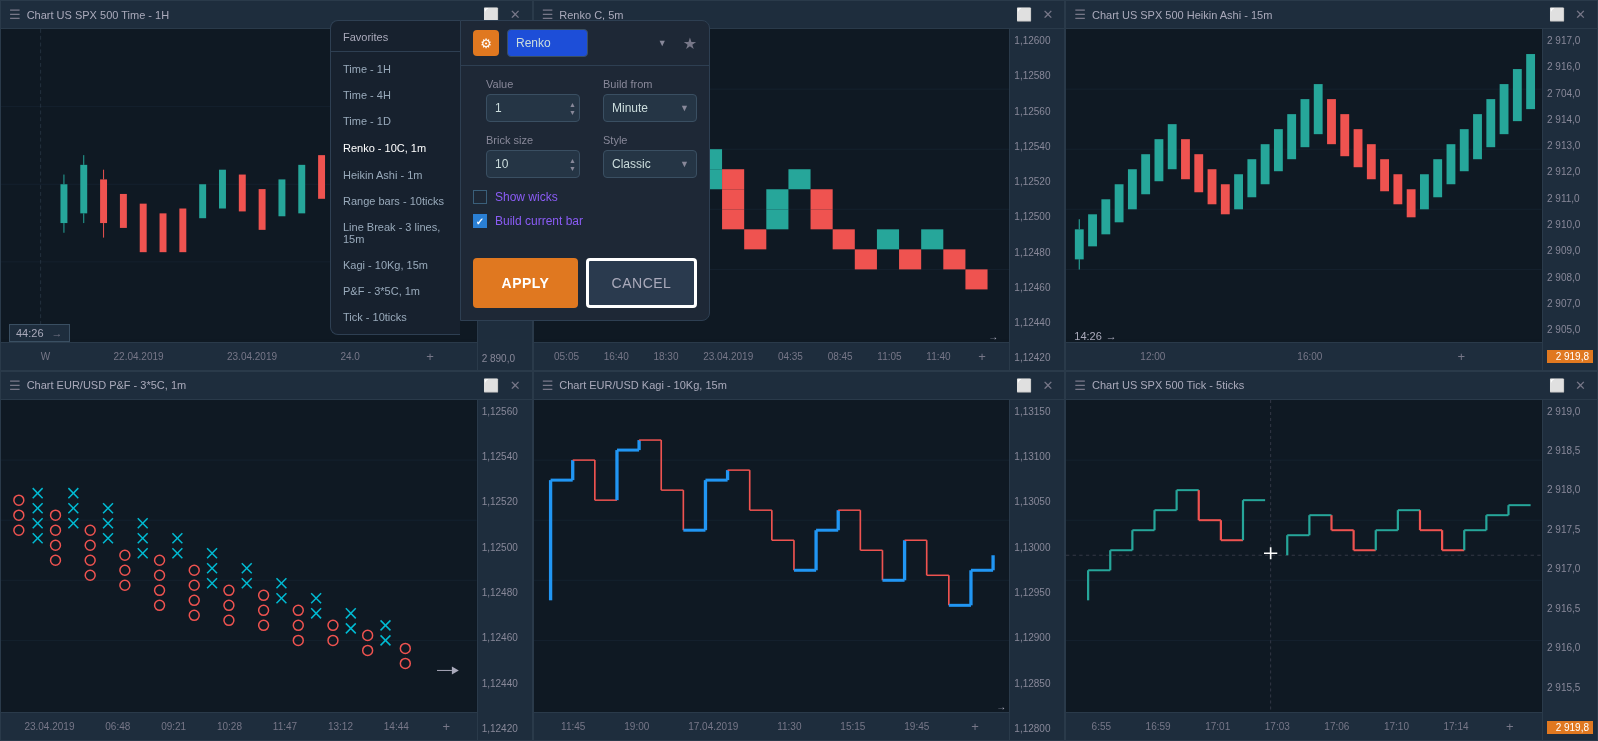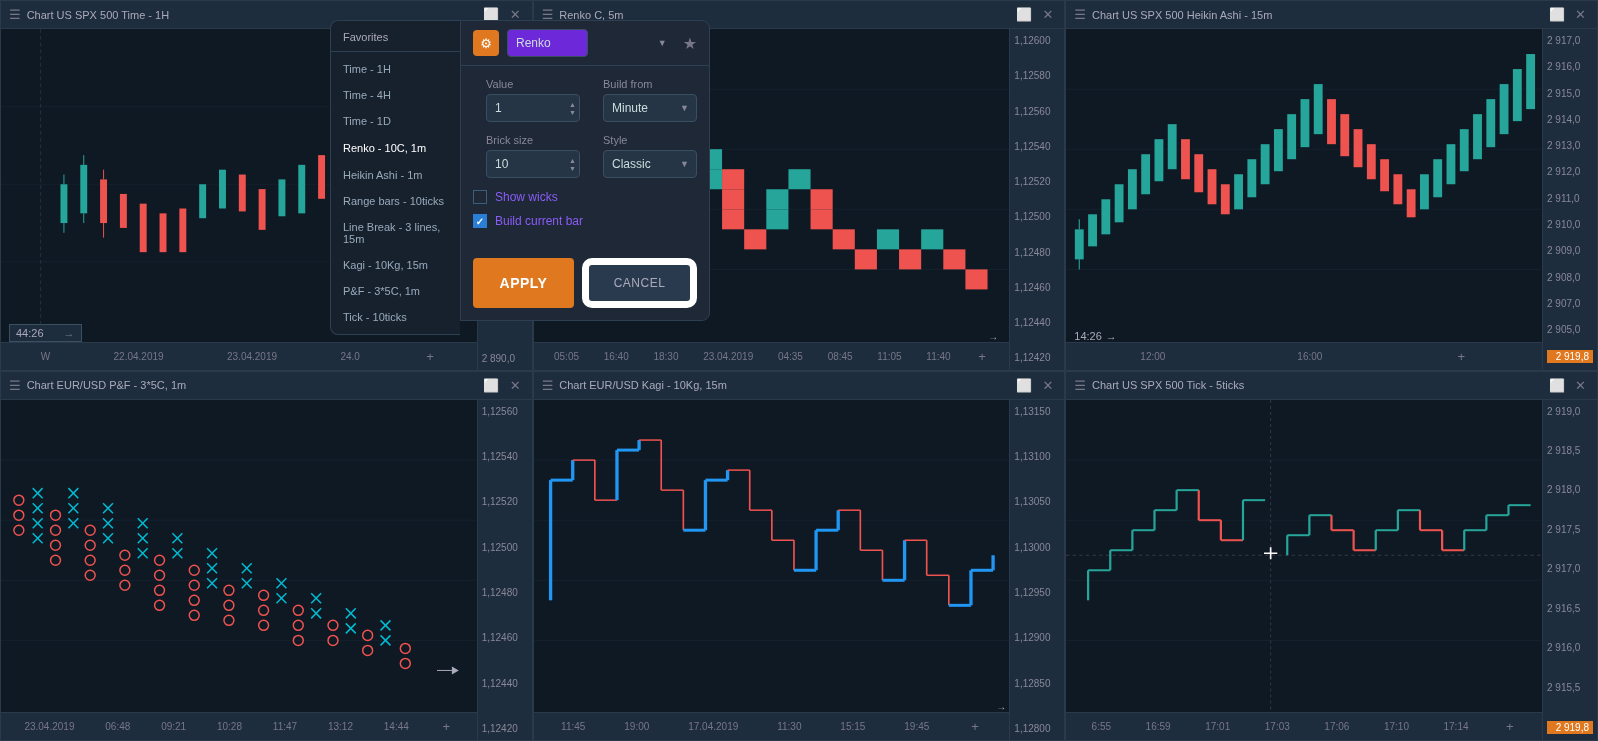--- a/index.html
+++ b/index.html
@@ -224,21 +224,21 @@
       height: 26px;
       cursor: pointer;
       display: flex;
       align-items: center;
       justify-content: center;
       font-size: 13px;
     }
 
     .modal-select {
       flex: 1;
-      background: #6d28d9;
+      background: #1d4ed8;
       border: 1px solid #3a4f62;
       border-radius: 4px;
       color: #cdd;
       padding: 4px 8px;
       font-size: 12px;
       height: 28px;
       appearance: none;
       cursor: pointer;
     }
 
@@ -354,44 +354,44 @@
       padding: 17px 12px;
       font-size: 14px;
       font-weight: bold;
       cursor: pointer;
       letter-spacing: 0.5px;
     }
 
     .btn-cancel {
       flex: 1;
       background: #2a3a4e;
-      border: 7px solid #ffffff;
-      border-radius: 10px;
+      border: 3px solid #ffffff;
+      border-radius: 4px;
       color: #aab;
       padding: 7px 12px;
-      font-size: 12px;
+      font-size: 14px;
       cursor: pointer;
       letter-spacing: 0.5px;
     }
 
     
     .chart-bg-dark { background: #0f1923; }
 
     .timestamp-box {
       position: absolute;
       bottom: 28px;
       left: 8px;
       background: #1e2d3d;
       border: 1px solid #3a4f62;
       padding: 2px 6px;
       font-size: 11px;
       color: #aab;
       display: flex;
       align-items: center;
-      gap: 16px;
+      gap: 4px;
     }
 
     .expand-icon {
       color: #778;
       font-size: 11px;
       margin-left: 4px;
     }
 
     .chart-icon-menu {
       color: #778;
@@ -612,21 +612,21 @@
           <rect x="368" y="85" width="8" height="45" fill="#26a69a"></rect>
           <rect x="380" y="70" width="8" height="48" fill="#26a69a"></rect>
           <rect x="392" y="55" width="8" height="50" fill="#26a69a"></rect>
           <rect x="404" y="40" width="8" height="52" fill="#26a69a"></rect>
           <rect x="416" y="25" width="8" height="55" fill="#26a69a"></rect>
         </svg>
       </div>
       <div class="price-scale">
         <span>2 917,0</span>
         <span>2 916,0</span>
-        <span>2 915,0</span>
+        <span>2 704,0</span>
         <span>2 914,0</span>
         <span>2 913,0</span>
         <span>2 912,0</span>
         <span>2 911,0</span>
         <span>2 910,0</span>
         <span>2 909,0</span>
         <span>2 908,0</span>
         <span>2 907,0</span>
         <span>2 905,0</span>
         <div class="price-badge" style="position:static;background:#e07820;color:white;font-size:10px;padding:1px 4px;text-align:right;">2 919,8</div>

